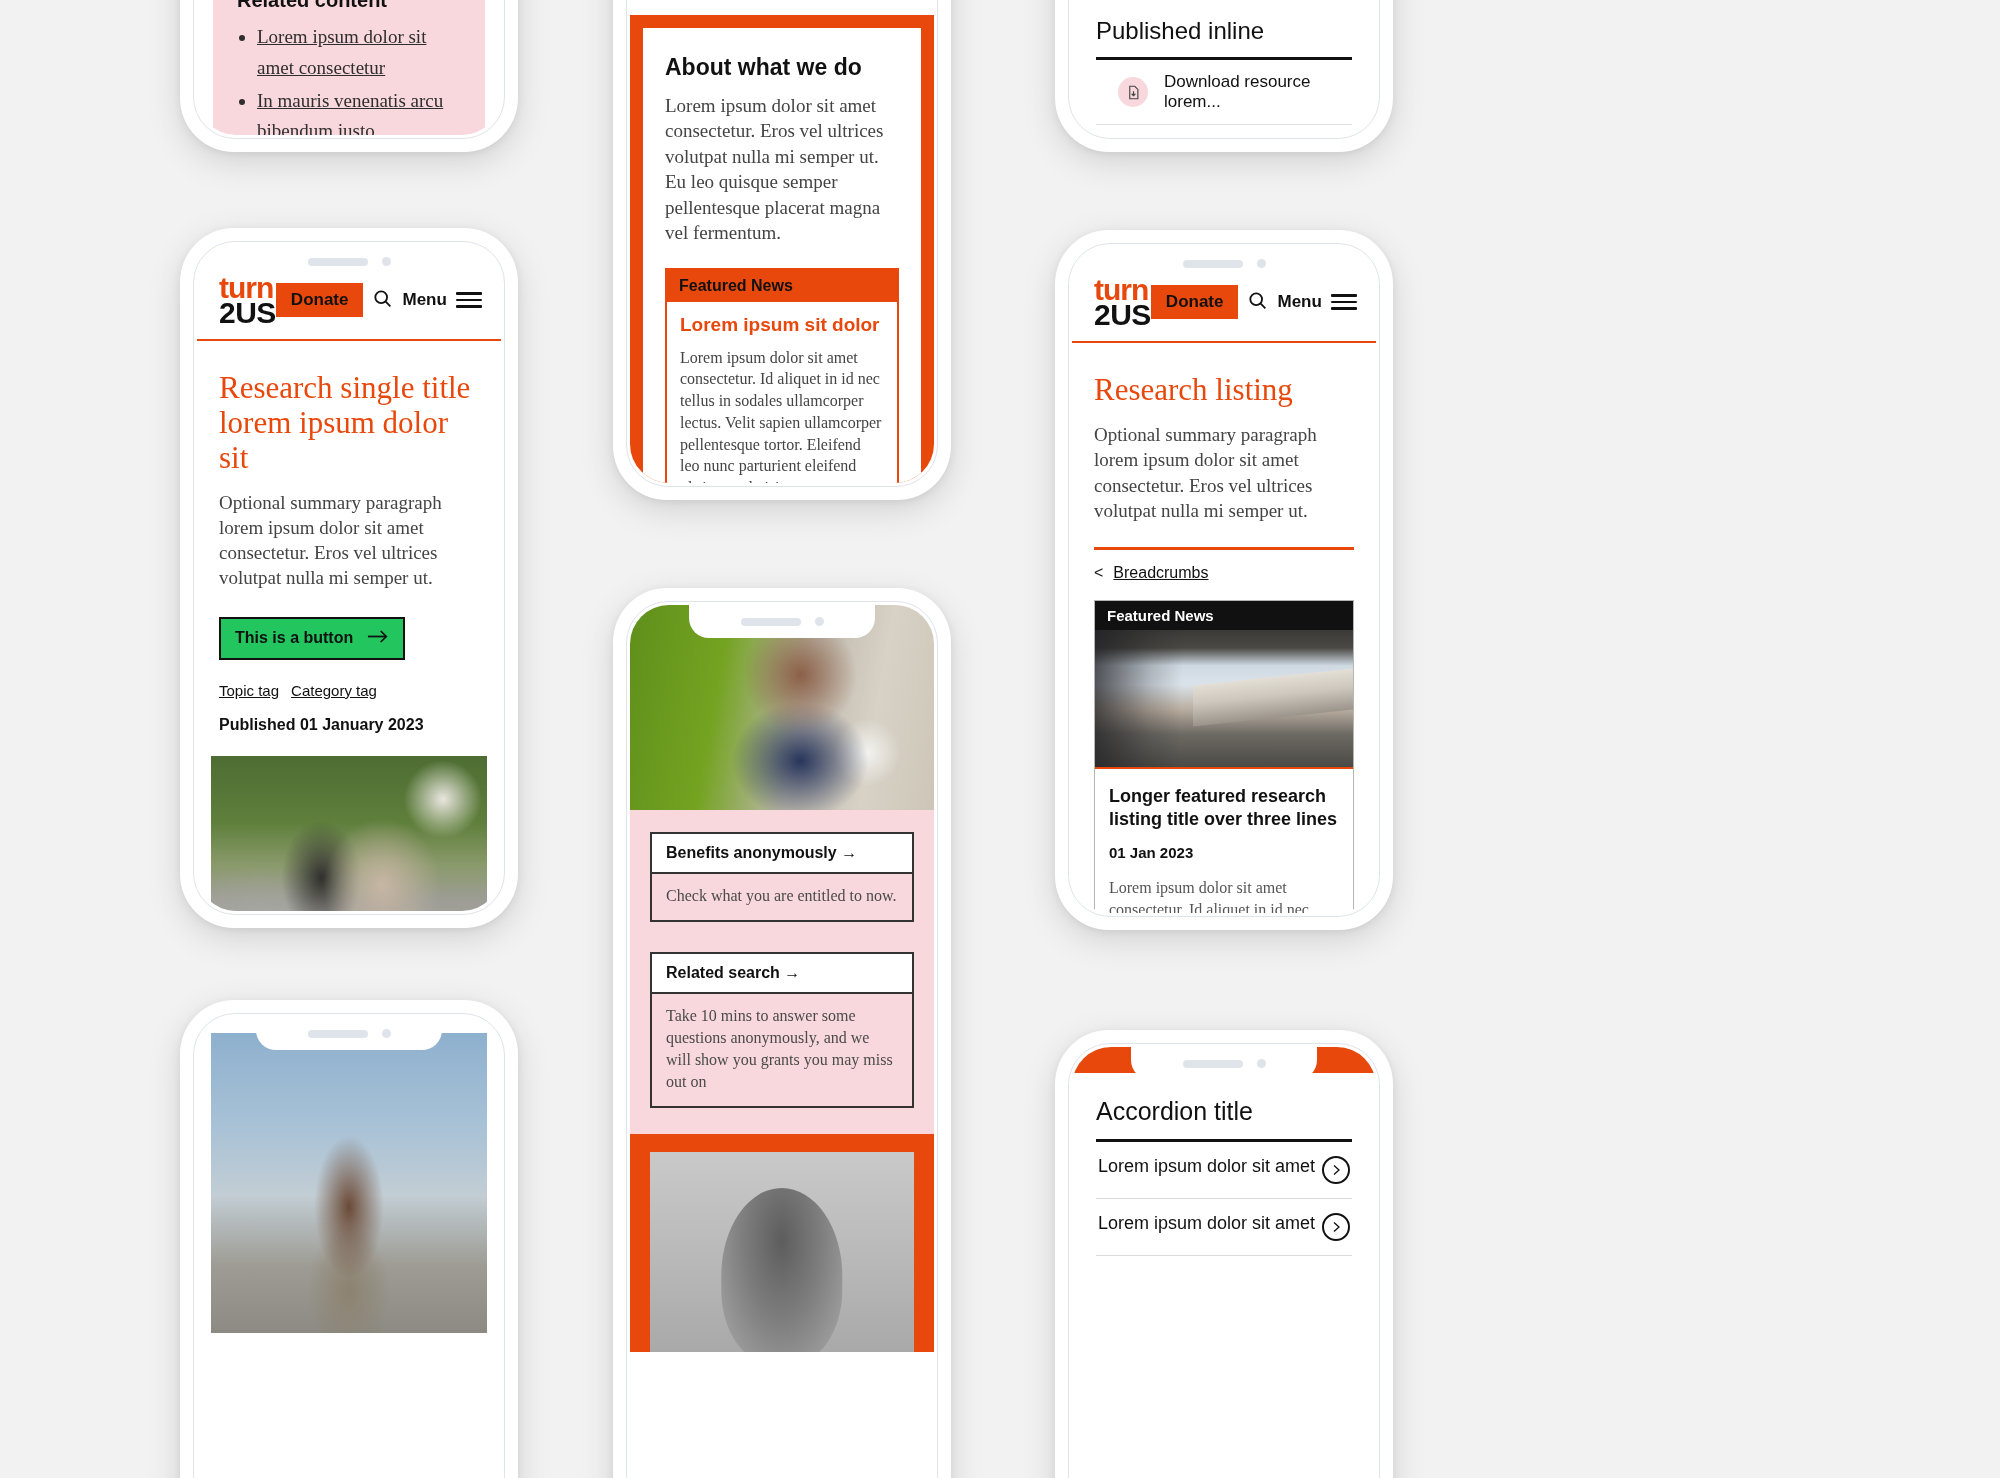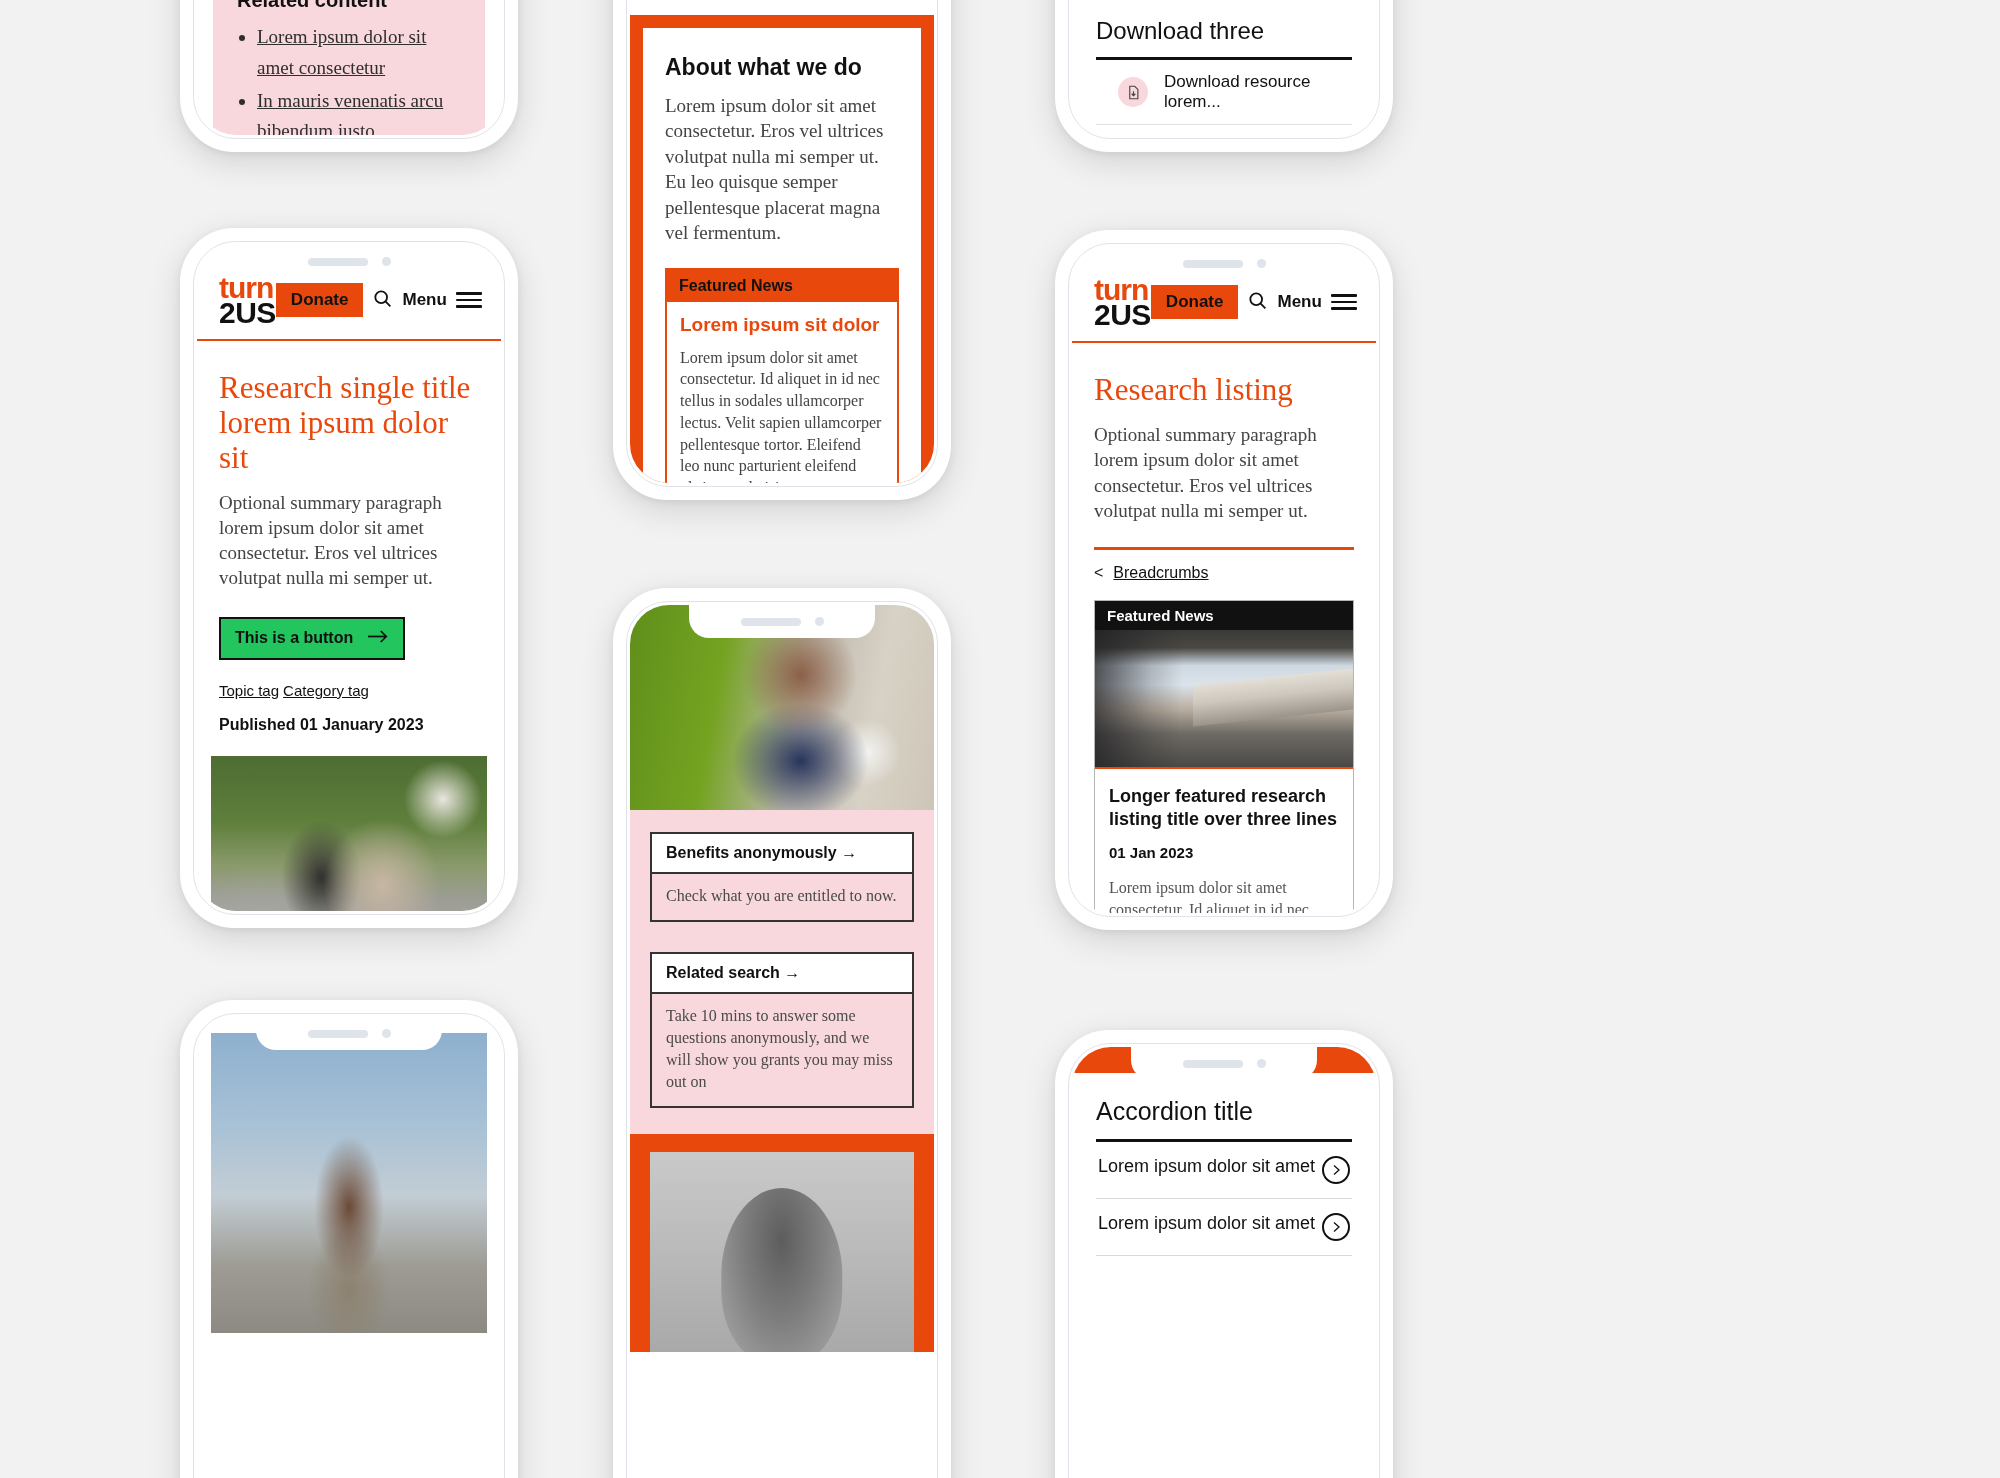--- a/index.html
+++ b/index.html
@@ -81,21 +81,21 @@
     font-family: "Liberation Serif", serif;
     color: #444; font-size: 19px; line-height: 1.33; margin-top: 14px;
   }
   .btn-outline {
     display: inline-flex; align-items: center; gap: 14px;
     border: 2px solid #111; background: #22c55e;
     padding: 10px 14px; margin-top: 26px;
     font-size: 16px; font-weight: 600; color: #111; cursor: pointer;
     font-family: inherit;
   }
-  .tags { margin-top: 22px; display: flex; gap: 4px; }
+  .tags { margin-top: 22px; display: flex; gap: 12px; }
   .tags a { font-size: 15px; color: #111; text-decoration: underline; font-weight:500; }
   .published { margin-top: 17px; font-size: 16px; font-weight: 600; color: #111; }
 
   .breadcrumbs { display: flex; align-items: center; gap: 10px; font-size: 16px; color: #111; }
   .breadcrumbs .bc { text-decoration: underline; font-weight: 500; }
 
   
   .photo { position: relative; overflow: hidden; background: #cfd6cc; }
   .photo-dog {
     background:
@@ -249,21 +249,21 @@
           </div>
         </div>
       </div>
     </div>
   </div>
 
   <div class="phone" style="left:1055px; top:-300px; width:338px; height:452px;">
     <div class="phone-inner">
       <div class="screen">
         <div class="dl-card" style="margin-top:278px;">
-          <h3>Download three</h3>
+          <h3>Published inline</h3>
           <div class="dl-rule"></div>
 
           <div class="dl-row">
             <span class="dl-badge">
               <svg width="15" height="15" viewBox="0 0 24 24" fill="none" stroke="#444" stroke-width="1.8">
                 <path d="M6 2h8l5 5v15H6z"></path>
                   <path d="M12 10v7"></path>
                   <path d="M9 14l3 3 3-3"></path>
               </svg>
             </span>

